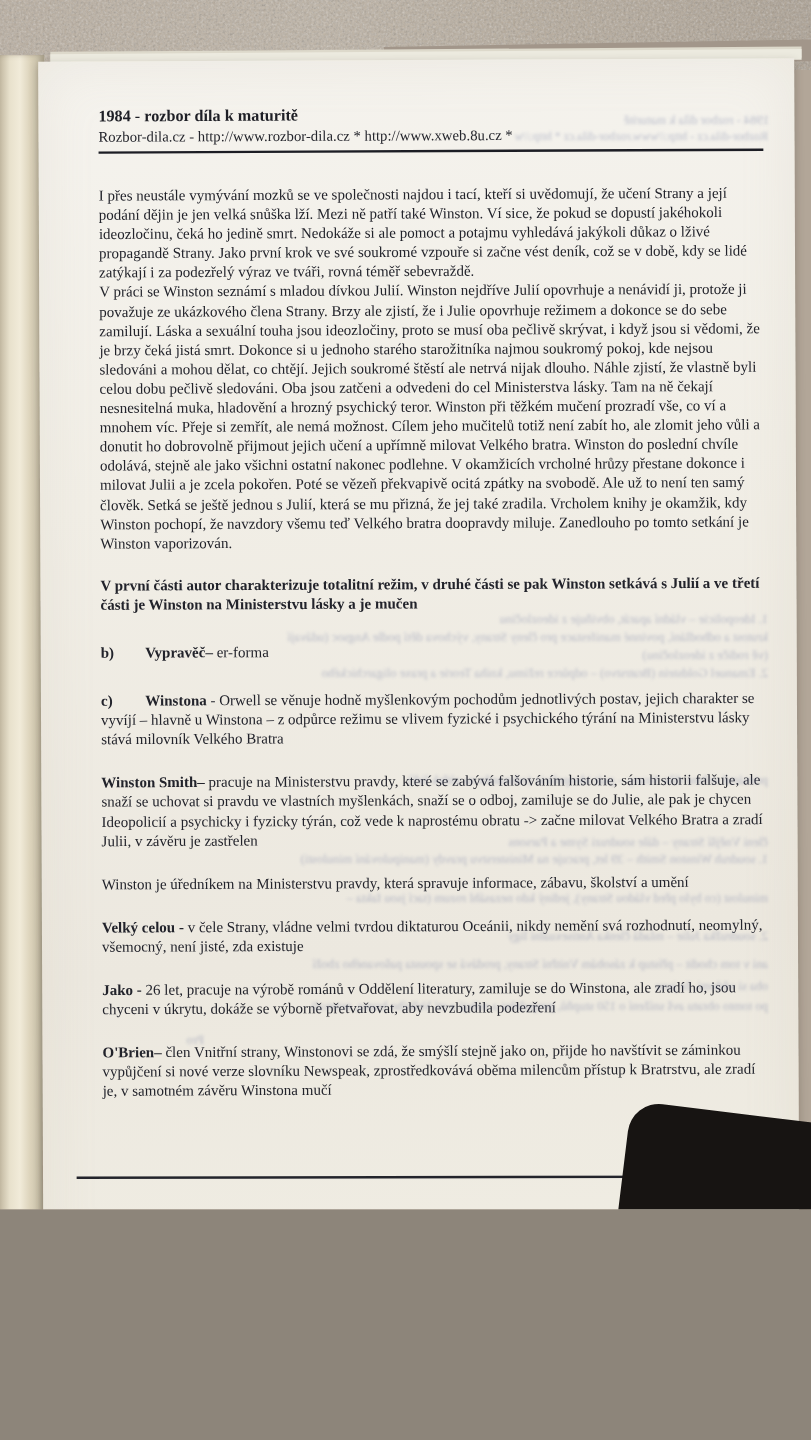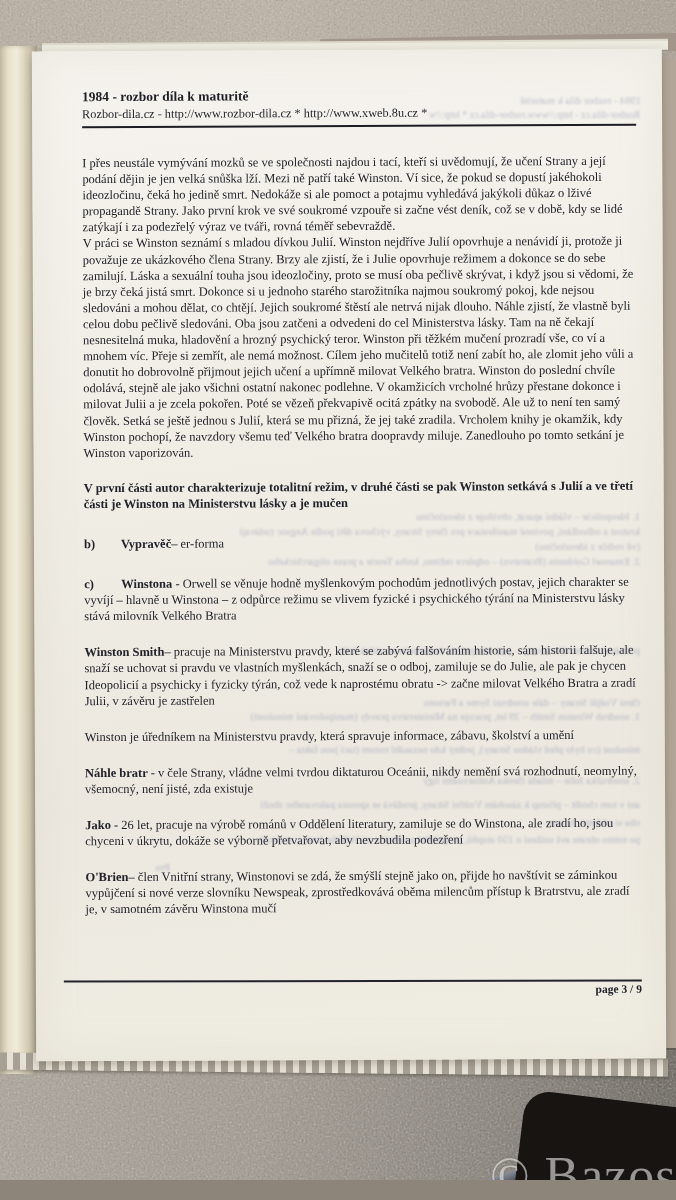--- a/index.html
+++ b/index.html
@@ -1,16 +1,16 @@
 <!DOCTYPE html>
 <html><head>
 <meta charset="utf-8">
 <style>
   html,body{margin:0;padding:0;background:#8d857a;}
-  .scene{position:relative;width:676px;height:1180px;overflow:hidden;
+  .scene{position:relative;width:676px;height:1008px;overflow:hidden;
          font-family:"Liberation Serif",serif;background:#b2a698;}
 
   
   .carpet{position:absolute;left:0;width:676px;z-index:0;}
   .carpet-top{top:0;height:58px;
     background:linear-gradient(90deg,#b9ad9e 0%,#bdb2a3 40%,#b4a898 70%,#ab9f90 100%);}
   .carpet-bottom{top:1048px;height:152px;
     background:linear-gradient(105deg,#aaa296 0%,#9d958a 40%,#847d73 70%,#5d574f 100%);}
   .carpet-noise{position:absolute;top:0;left:0;z-index:1;opacity:.55;pointer-events:none;}
   .top-shadow{position:absolute;left:320px;top:36px;width:360px;height:18px;
@@ -114,21 +114,21 @@
           <p class="para list-item"><span class="item-label">c)</span><b class="lead">Winstona</b><span> - Orwell se věnuje hodně myšlenkovým pochodům jednotlivých postav, jejich charakter se vyvíjí – hlavně u Winstona – z odpůrce režimu se vlivem fyzické i psychického týrání na Ministerstvu lásky stává milovník Velkého Bratra</span></p>
         </div>
 
       <div data-repeat="document.character_paragraphs">
         
       
           <p class="para char-para"><b class="lead">Winston Smith–</b><span> pracuje na Ministerstvu pravdy, které se zabývá falšováním historie, sám historii falšuje, ale snaží se uchovat si pravdu ve vlastních myšlenkách, snaží se o odboj, zamiluje se do Julie, ale pak je chycen Ideopolicií a psychicky i fyzicky týrán, což vede k naprostému obratu -&gt; začne milovat Velkého Bratra a zradí Julii, v závěru je zastřelen</span></p>
         
           <p class="para char-para"><b class="lead"></b><span>Winston je úředníkem na Ministerstvu pravdy, která spravuje informace, zábavu, školství a umění</span></p>
         
-          <p class="para char-para"><b class="lead">Náhle bratr -</b><span> v čele Strany, vládne velmi tvrdou diktaturou Oceánii, nikdy nemění svá rozhodnutí, neomylný, všemocný, není jisté, zda existuje</span></p>
+          <p class="para char-para"><b class="lead">Velký celou -</b><span> v čele Strany, vládne velmi tvrdou diktaturou Oceánii, nikdy nemění svá rozhodnutí, neomylný, všemocný, není jisté, zda existuje</span></p>
         
           <p class="para char-para"><b class="lead">Jako -</b><span> 26 let, pracuje na výrobě románů v Oddělení literatury, zamiluje se do Winstona, ale zradí ho, jsou chyceni v úkrytu, dokáže se výborně přetvařovat, aby nevzbudila podezření</span></p>
         
           <p class="para char-para"><b class="lead">O'Brien–</b><span> člen Vnitřní strany, Winstonovi se zdá, že smýšlí stejně jako on, přijde ho navštívit se záminkou vypůjčení si nové verze slovníku Newspeak, zprostředkovává oběma milencům přístup k Bratrstvu, ale zradí je, v samotném závěru Winstona mučí</span></p>
         </div>
     </main>
 
     <footer class="doc-footer">
       <div class="footer-rule"></div>
       <div class="page-number">page 3 / 9</div>

